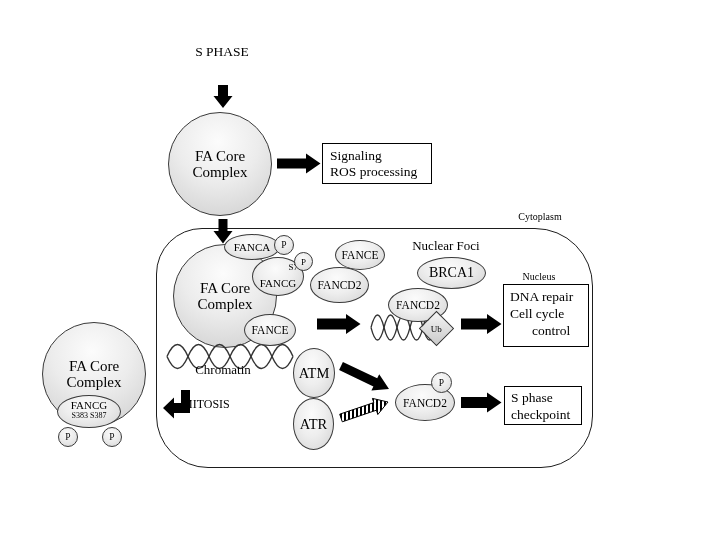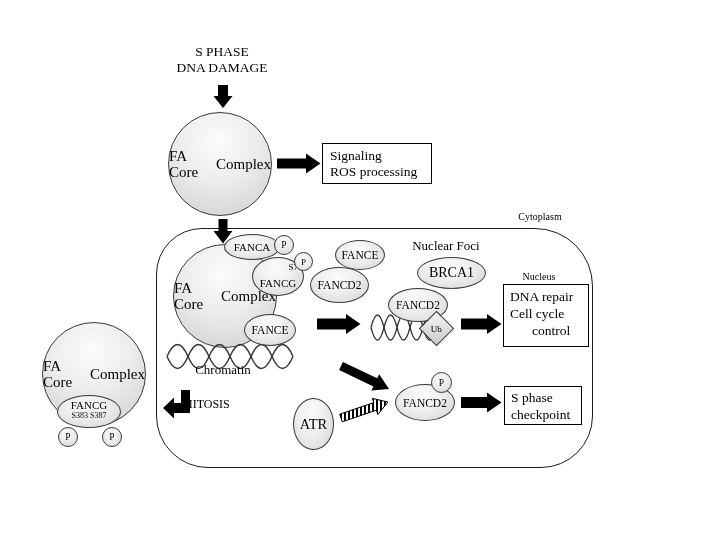--- a/index.html
+++ b/index.html
@@ -5,21 +5,21 @@
   html,body{margin:0;padding:0;background:#fff;}
   .stage{position:relative;width:720px;height:540px;background:#fff;overflow:hidden;
          font-family:"Liberation Serif","DejaVu Serif",serif;color:#000;}
   .abs{position:absolute;}
   .lbl{position:absolute;white-space:nowrap;}
   .ctr{text-align:center;}
   .nucleus{position:absolute;border:1.4px solid #1d1d1d;background:#fff;
            border-radius:46px 58px 52px 52px;z-index:1;}
   .bigc{position:absolute;border:1.5px solid #3a3a3a;border-radius:50%;
         background:radial-gradient(circle at 48% 28%,#fcfcfc 0%,#ececec 45%,#cdcdcd 100%);
-        display:flex;flex-direction:row;align-items:center;justify-content:center;
+        display:flex;flex-direction:column;align-items:center;justify-content:center;
         font-size:15px;line-height:16.5px;z-index:3;}
   .oval{position:absolute;border:1.4px solid #3a3a3a;border-radius:50%;
         background:radial-gradient(ellipse at 45% 30%,#fbfbfb 0%,#eee 45%,#d2d2d2 100%);
         display:flex;align-items:center;justify-content:center;z-index:5;}
   .pc{position:absolute;border:1.3px solid #3a3a3a;border-radius:50%;
       background:radial-gradient(circle at 45% 32%,#fcfcfc 0%,#e9e9e9 55%,#d4d4d4 100%);
       display:flex;align-items:center;justify-content:center;font-size:9.5px;z-index:6;}
   .box{position:absolute;border:1.5px solid #000;background:#fff;font-size:13.5px;z-index:6;}
   .diamond{position:absolute;width:23px;height:23px;border:1.3px solid #333;
            background:linear-gradient(135deg,#f6f6f6 0%,#ddd 55%,#c9c9c9 100%);
@@ -32,21 +32,20 @@
 <body>
 
 <div class="stage">
 
   <div class="nucleus" style="left:156px;top:228px;width:435px;height:238px;"></div>
   <div class="lbl ctr" style="left:503px;top:211px;width:74px;font-size:10px;z-index:2;">Cytoplasm</div>
   <div class="lbl ctr" style="left:509px;top:231px;width:60px;font-size:10px;z-index:2;margin-top:40px;">Nucleus</div>
 
   <div class="lbl ctr" style="left:148px;top:44px;width:148px;font-size:13.5px;line-height:15.5px;">
     <div>S PHASE</div>
-    <div>DNA DAMAGE</div>
   </div>
 
   <div class="bigc" style="left:168px;top:112px;width:102px;height:102px;">
     <div>FA Core</div>
     <div>Complex</div>
   </div>
 
   <div class="bigc" style="left:173px;top:244px;width:102px;height:102px;">
     <div>FA Core</div>
     <div>Complex</div>
@@ -93,20 +92,23 @@
   <div class="oval" style="left:417px;top:257px;width:67px;height:30px;font-size:14px;">
     <span>BRCA1</span>
   </div>
   <div class="oval" style="left:388px;top:288px;width:58px;height:32px;font-size:11.5px;">
     <span>FANCD2</span>
   </div>
   <div class="diamond" style="left:424px;top:316px;">
     <span>Ub</span>
   </div>
 
+  <div class="oval" style="left:293px;top:348px;width:40px;height:48px;font-size:14.5px;">
+    <span>ATM</span>
+  </div>
   <div class="oval" style="left:293px;top:398px;width:39px;height:50px;font-size:14.5px;">
     <span>ATR</span>
   </div>
   <div class="oval" style="left:395px;top:384px;width:58px;height:35px;font-size:11.5px;">
     <span>FANCD2</span>
   </div>
   <div class="pc" style="left:431px;top:372px;width:19px;height:19px;">
     <span>P</span>
   </div>
 

